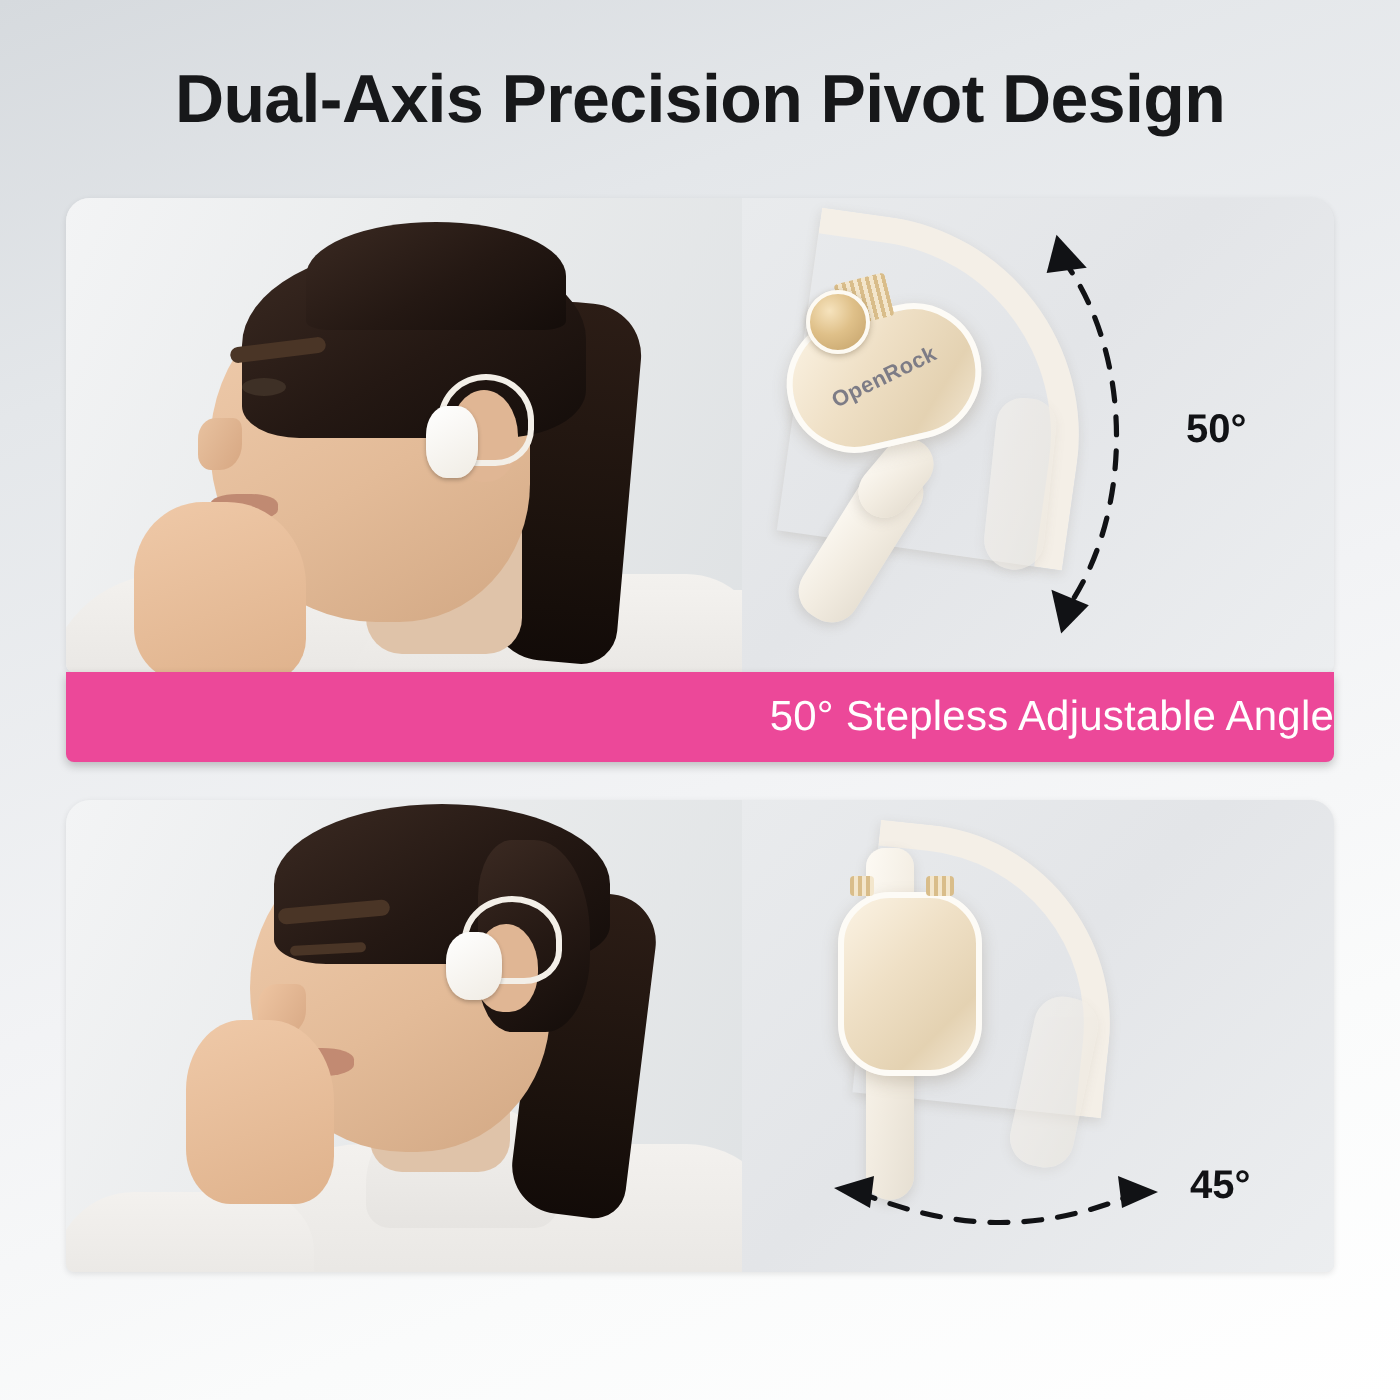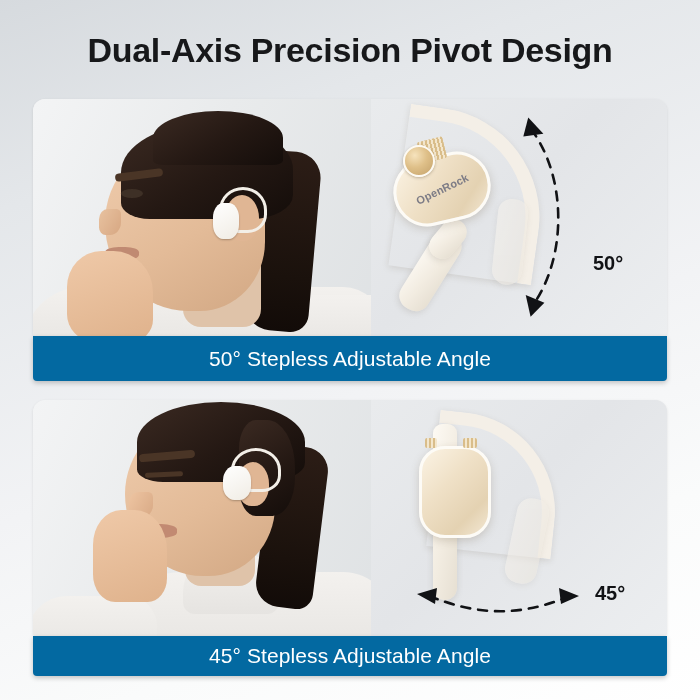--- a/index.html
+++ b/index.html
@@ -62,23 +62,23 @@
     flex: 1;
     height: 100%;
     overflow: hidden;
     background: linear-gradient(135deg, #e9ebed 0%, #e3e5e8 45%, #eceef0 100%);
   }
 
   
   .caption-bar {
     position: relative;
     width: 634px;
-    background: #0369a1;
+    background: #ec4899;
     color: #ffffff;
-    text-align: center;
+    text-align: right;
     font-size: 21px;
     letter-spacing: 0.1px;
     box-sizing: border-box;
     border-radius: 0 0 4px 4px;
     box-shadow: 0 2px 5px rgba(0,0,0,0.22);
   }
   #panel-1 .caption-bar { height: 45px; line-height: 45px; }
   #panel-2 .caption-bar { height: 40px; line-height: 40px; }
 
   
@@ -256,21 +256,21 @@
         </div>
 
         <div class="hinge-ribs" style="left:48px; top:40px; width:26px; height:22px; transform:rotate(-14deg);"></div>
         <div class="hinge" style="left:32px; top:46px; width:28px; height:28px;"></div>
 
         <svg class="angle-svg" style="left:140px; top:8px;" width="80" height="220" viewBox="0 0 80 220">
           <path d="M 20 22 C 56 70, 56 150, 22 198" fill="none" stroke="#111215" stroke-width="2.6" stroke-dasharray="9 8" stroke-linecap="round"></path>
           <polygon points="20,10 30,30 10,27" fill="#111215" transform="rotate(-16 20 20)"></polygon>
           <polygon points="22,210 12,190 32,193" fill="#111215" transform="rotate(14 22 200)"></polygon>
         </svg>
-        <div class="angle-label" style="left:222px; top:105px;margin-top:48px;">50°</div>
+        <div class="angle-label" style="left:222px; top:105px;">50°</div>
       </div>
     </div>
   </div>
 
   <div class="caption-bar">50° Stepless Adjustable Angle</div>
 </div>
 
 <div class="panel" id="panel-2">
 
   <div class="panel-photo-row">
@@ -327,14 +327,13 @@
         <svg class="angle-svg" style="left:38px; top:182px;" width="180" height="48" viewBox="0 0 180 48">
           <path d="M 20 14 C 70 34, 110 34, 156 16" fill="none" stroke="#111215" stroke-width="2.6" stroke-dasharray="9 8" stroke-linecap="round"></path>
           <polygon points="8,12 28,6 26,22" fill="#111215"></polygon>
           <polygon points="170,14 150,6 152,22" fill="#111215"></polygon>
         </svg>
         <div class="angle-label" style="left:224px; top:182px;">45°</div>
       </div>
     </div>
   </div>
 
-  <div class="caption-bar">45° Stepless Adjustable Angle</div>
 </div>
 
 </body></html>

